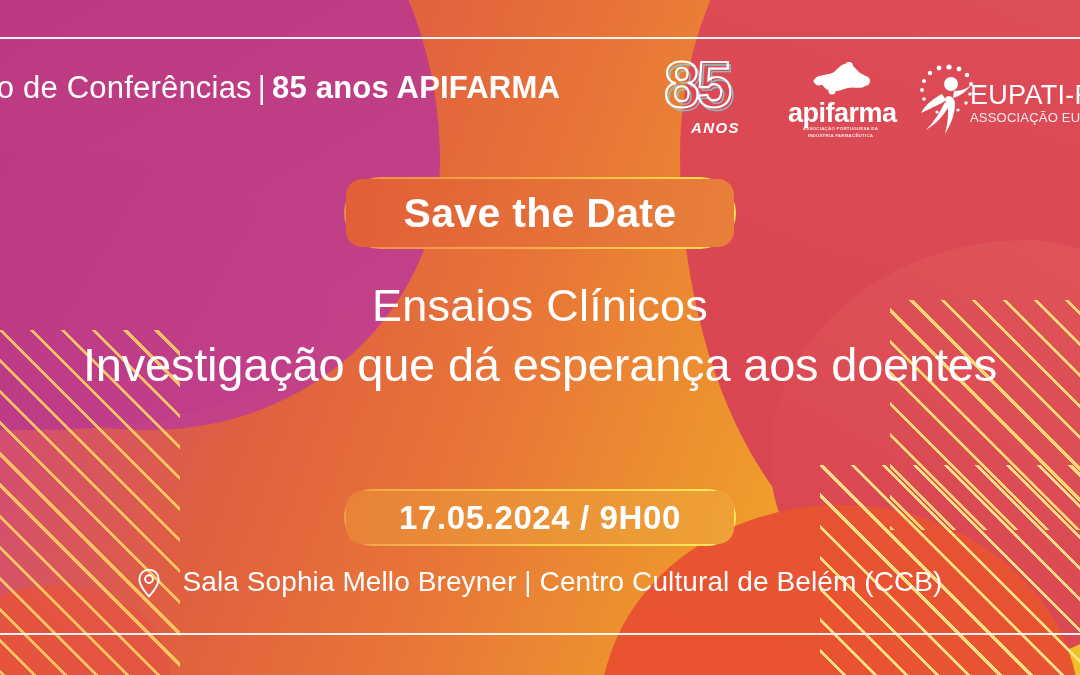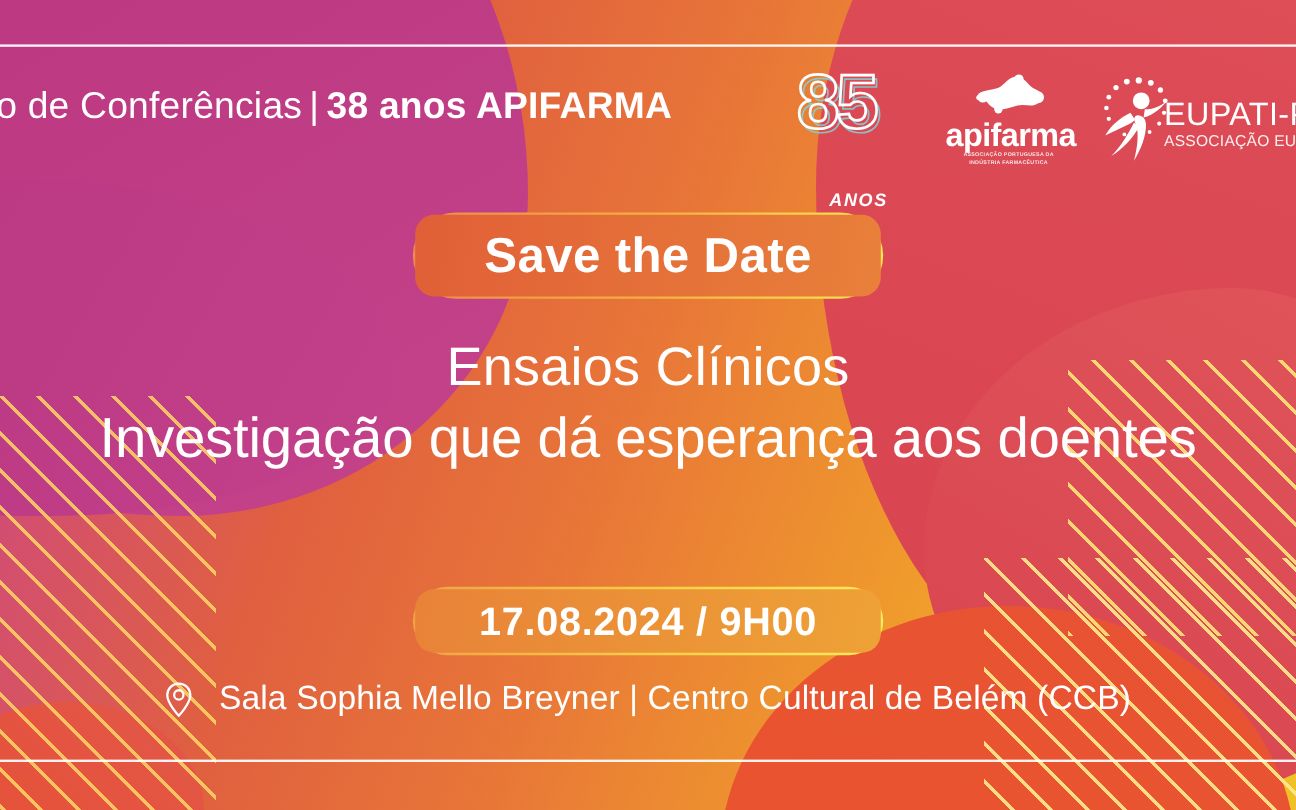--- a/index.html
+++ b/index.html
@@ -118,21 +118,21 @@
   .logo-85 .digits-accent{
     position:absolute; left:2.5px; top:-1px;
     font-size:64px; font-weight:700; letter-spacing:-3px;
     color:transparent;
     -webkit-text-stroke:1.4px #7fd4d8;
     opacity:.85;
     line-height:1;
   }
   .logo-85 .anos{
     position:absolute; left:27px; top:62px;
-    color:#fff; font-size:15px; font-style:italic; font-weight:700; letter-spacing:1.4px;margin-top:40px;
+    color:#fff; font-size:15px; font-style:italic; font-weight:700; letter-spacing:1.4px;
   }
 
   
   .logo-apifarma{ position:absolute; left:788px; top:60px; width:105px; height:85px; }
   .logo-apifarma .molecule{ position:absolute; left:22px; top:0px; }
   .logo-apifarma .word{
     position:absolute; left:0; top:38px; width:105px; text-align:center;
     color:#fff; font-size:27px; font-weight:700; letter-spacing:-.5px;
   }
   .logo-apifarma .sub{
@@ -212,21 +212,21 @@
 
     <div class="hatch hatch-left"></div>
     <div class="hatch hatch-right-top"></div>
     <div class="hatch hatch-right-bot"></div>
   </div>
 
   <div class="rule rule-top"></div>
   <div class="rule rule-bottom"></div>
 
   <div class="series-title">
-    <span class="light">clo de Conferências</span><span class="sep">|</span><span class="bold">38 anos APIFARMA</span>
+    <span class="light">clo de Conferências</span><span class="sep">|</span><span class="bold">85 anos APIFARMA</span>
   </div>
 
   <div class="logo-85">
     <div class="digits-accent">85</div>
     <div class="digits">85</div>
     <div class="anos">ANOS</div>
   </div>
 
   <div class="logo-apifarma">
     <span class="molecule">
@@ -282,21 +282,21 @@
     <div class="inner">Save the Date</div>
   </div>
 
   <div class="subtitle">Ensaios Clínicos</div>
 
   <div class="headline">
     <span class="l1">Investigação que dá esperança aos doentes</span>
   </div>
 
   <div class="pill-grad" id="datePill">
-    <div class="inner">17.08.2024 / 9H00</div>
+    <div class="inner">17.05.2024 / 9H00</div>
   </div>
 
   <div class="venue">
     <span class="pin">
       <svg width="24" height="30" viewBox="0 0 24 30">
         <path d="M12 1.6 C6.7 1.6 2.4 5.9 2.4 11.2 C2.4 18.4 12 28.4 12 28.4 C12 28.4 21.6 18.4 21.6 11.2 C21.6 5.9 17.3 1.6 12 1.6 Z" fill="none" stroke="#ffffff" stroke-width="1.9"></path>
         <circle cx="12" cy="11.1" r="3.9" fill="none" stroke="#ffffff" stroke-width="1.9"></circle>
       </svg>
     </span>
     <span>Sala Sophia Mello Breyner | Centro Cultural de Belém (CCB)</span>

